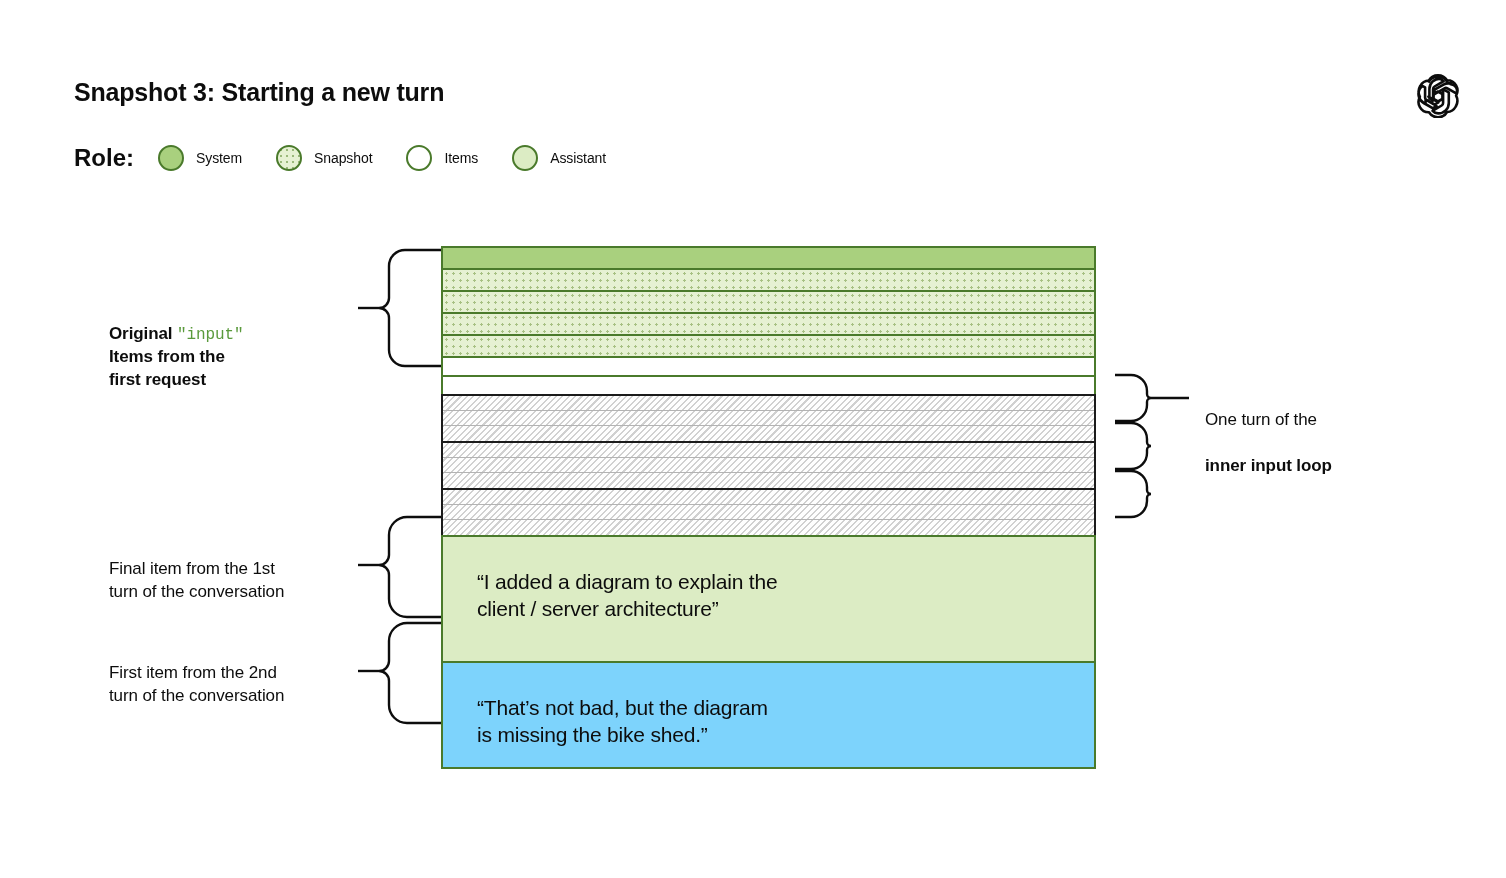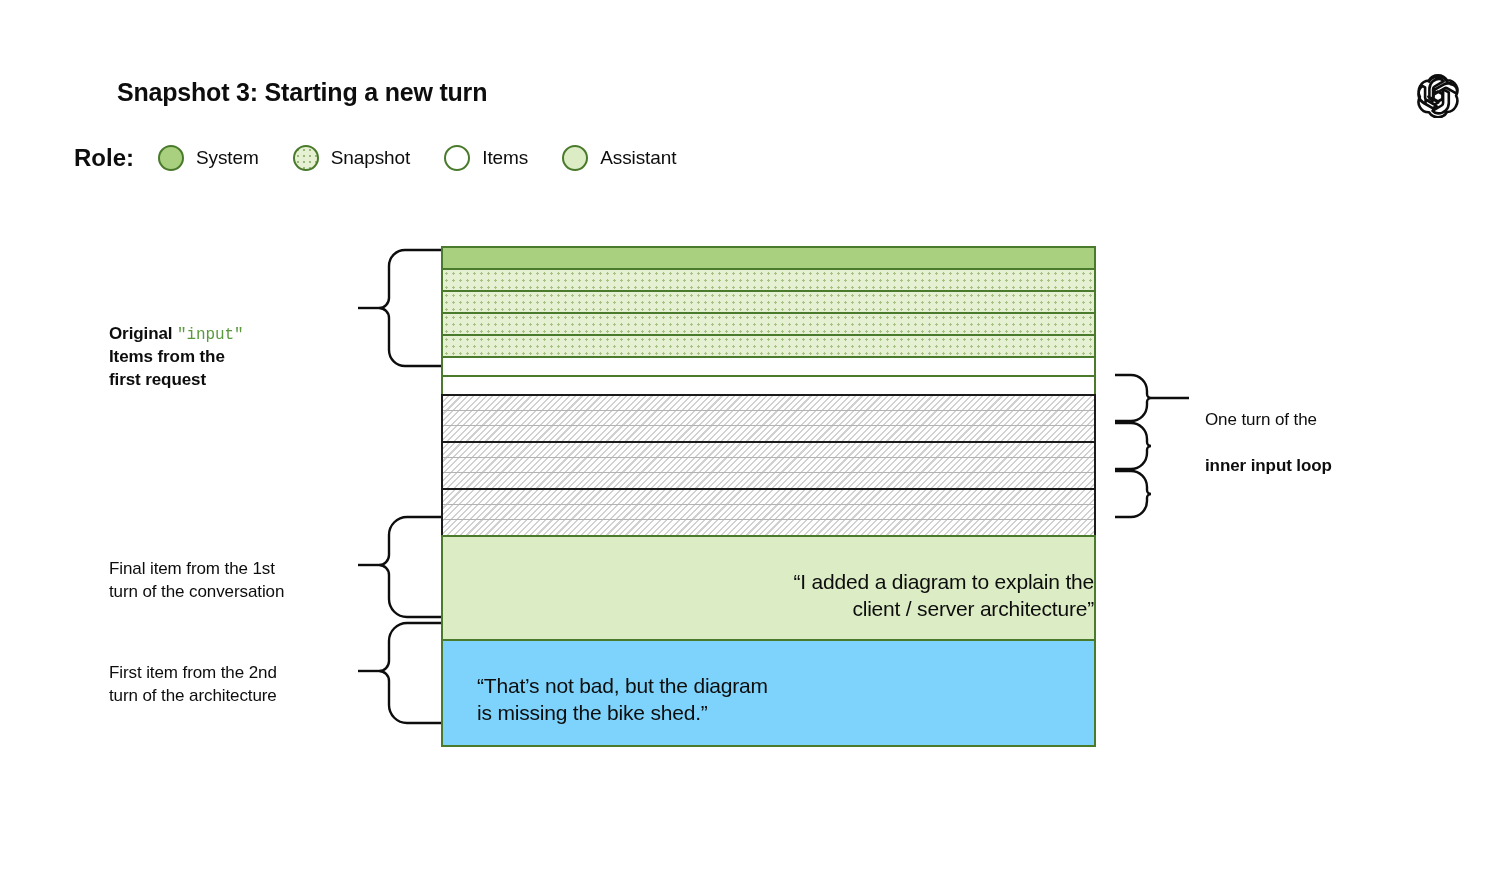--- a/index.html
+++ b/index.html
@@ -18,21 +18,20 @@
 
   
   #page-title {
     position: absolute;
     left: 74px;
     top: 78px;
     font-size: 25px;
     font-weight: bold;
     letter-spacing: -0.2px;
     white-space: nowrap;
-    margin-left: 43px;
   }
 
   #brand-logo {
     position: absolute;
     right: 44px;
     top: 70px;
     width: 48px;
     height: 48px;
   }
 
@@ -64,21 +63,21 @@
     border: 2px solid #4a7a2b;
     box-sizing: border-box;
     margin-right: 12px;
     flex: none;
   }
   .sw-system    { background: #a9d07e; }
   .sw-developer { background: #e6f1d3; background-image: radial-gradient(#9ab87a 1.1px, transparent 1.2px); background-size: 6px 6px; }
   .sw-user      { background: #ffffff; }
   .sw-assistant { background: #dcecc4; }
   .legend-text {
-    font-size: 19px;
+    font-size: 14px;
     letter-spacing: -0.1px;
   }
 
   
   #stack {
     position: absolute;
     left: 441px;
     top: 246px;
     width: 655px;
   }
@@ -111,23 +110,22 @@
     box-sizing: border-box;
     border-bottom: 1.5px solid #b3b3b3;
   }
   .toolband:last-child { border-bottom: 0; }
 
   .b-assistant-msg {
     box-sizing: border-box;
     border: 2px solid #4a7a2b;
     border-top-width: 2px;
     background: #dcecc4;
-    height: 106px;
+    height: 128px;
     padding: 31px 0 0 34px;
-    text-align: right;
   }
   .b-user-msg {
     box-sizing: border-box;
     border: 2px solid #4a7a2b;
     border-top-width: 0;
     background: #7dd3fc;
     height: 106px;
     padding: 31px 0 0 34px;
   }
   .msg-text {
@@ -273,18 +271,18 @@
   <span class="anno-strong">Original </span><span class="mono-green">"input"</span>
 </div>
 
 <div class="anno" id="anno-original-sub">Items from the
 first request</div>
 
 <div class="anno" id="anno-final-item">Final item from the 1st
 turn of the conversation</div>
 
 <div class="anno" id="anno-first-item">First item from the 2nd
-turn of the architecture</div>
+turn of the conversation</div>
 
 <div class="anno" id="anno-inner-loop">
   <span>One turn of the</span><br>
   <span class="anno-strong">inner input loop</span>
 </div>
 
 </body></html>

